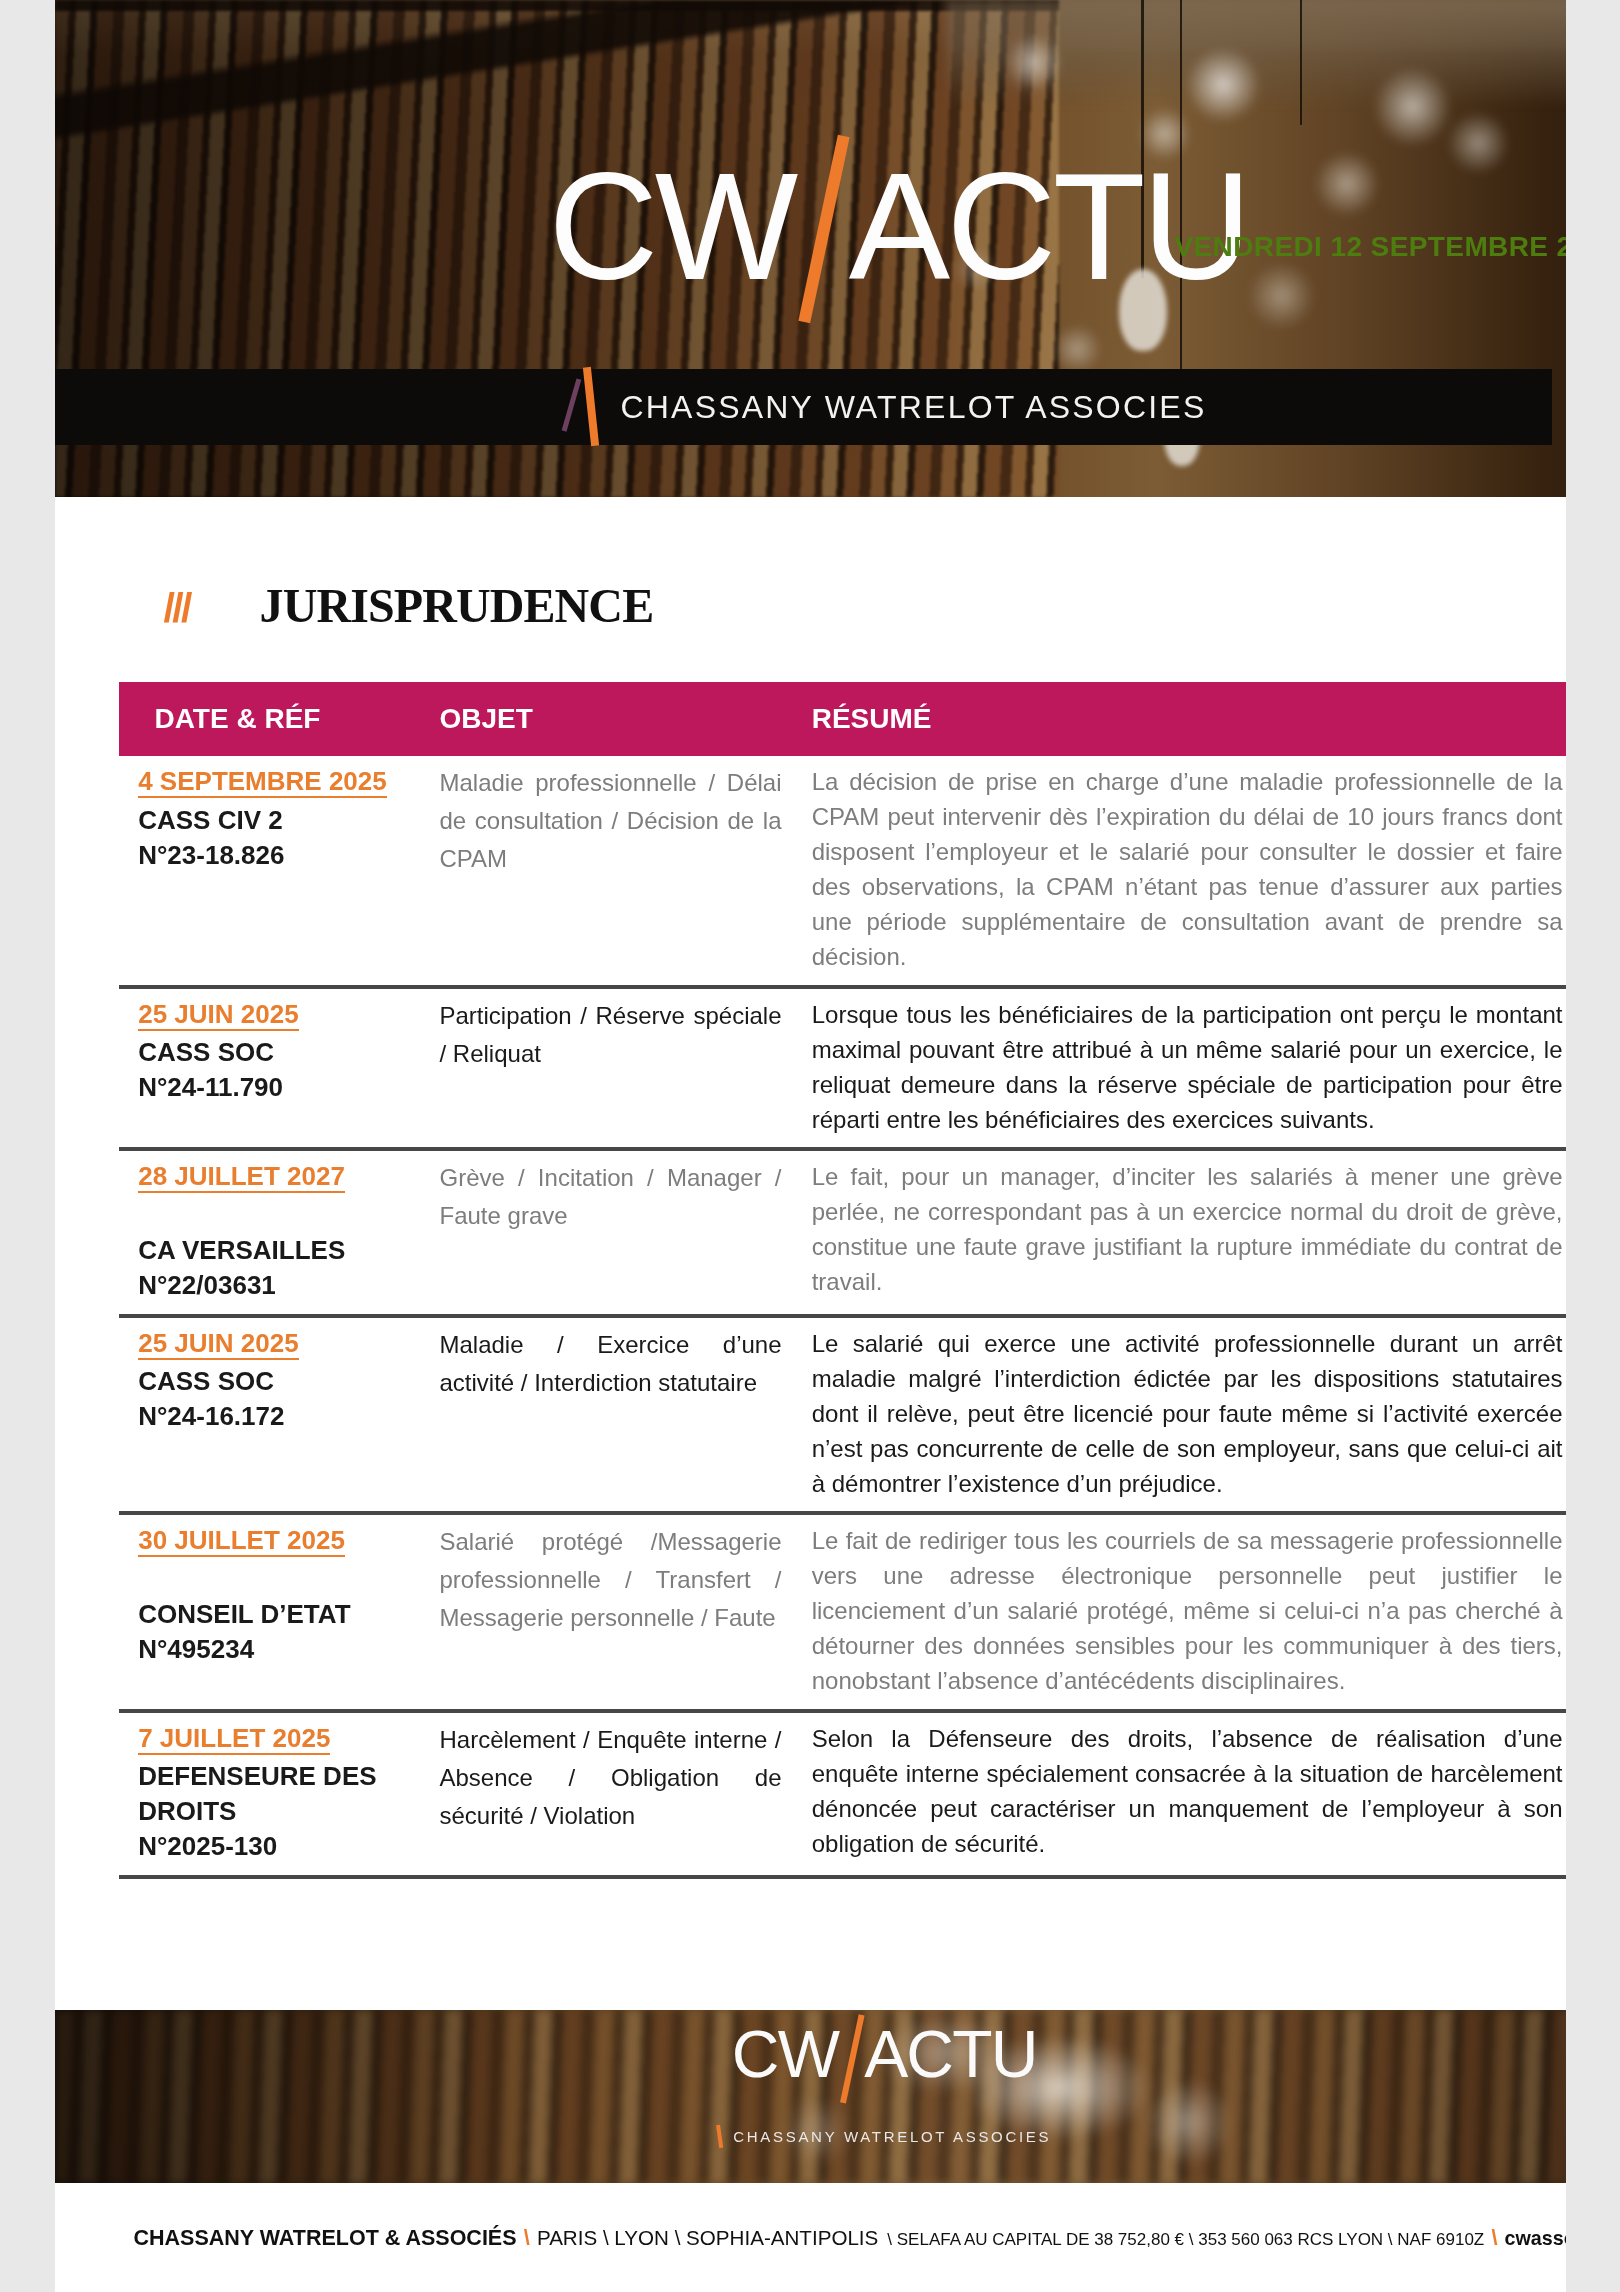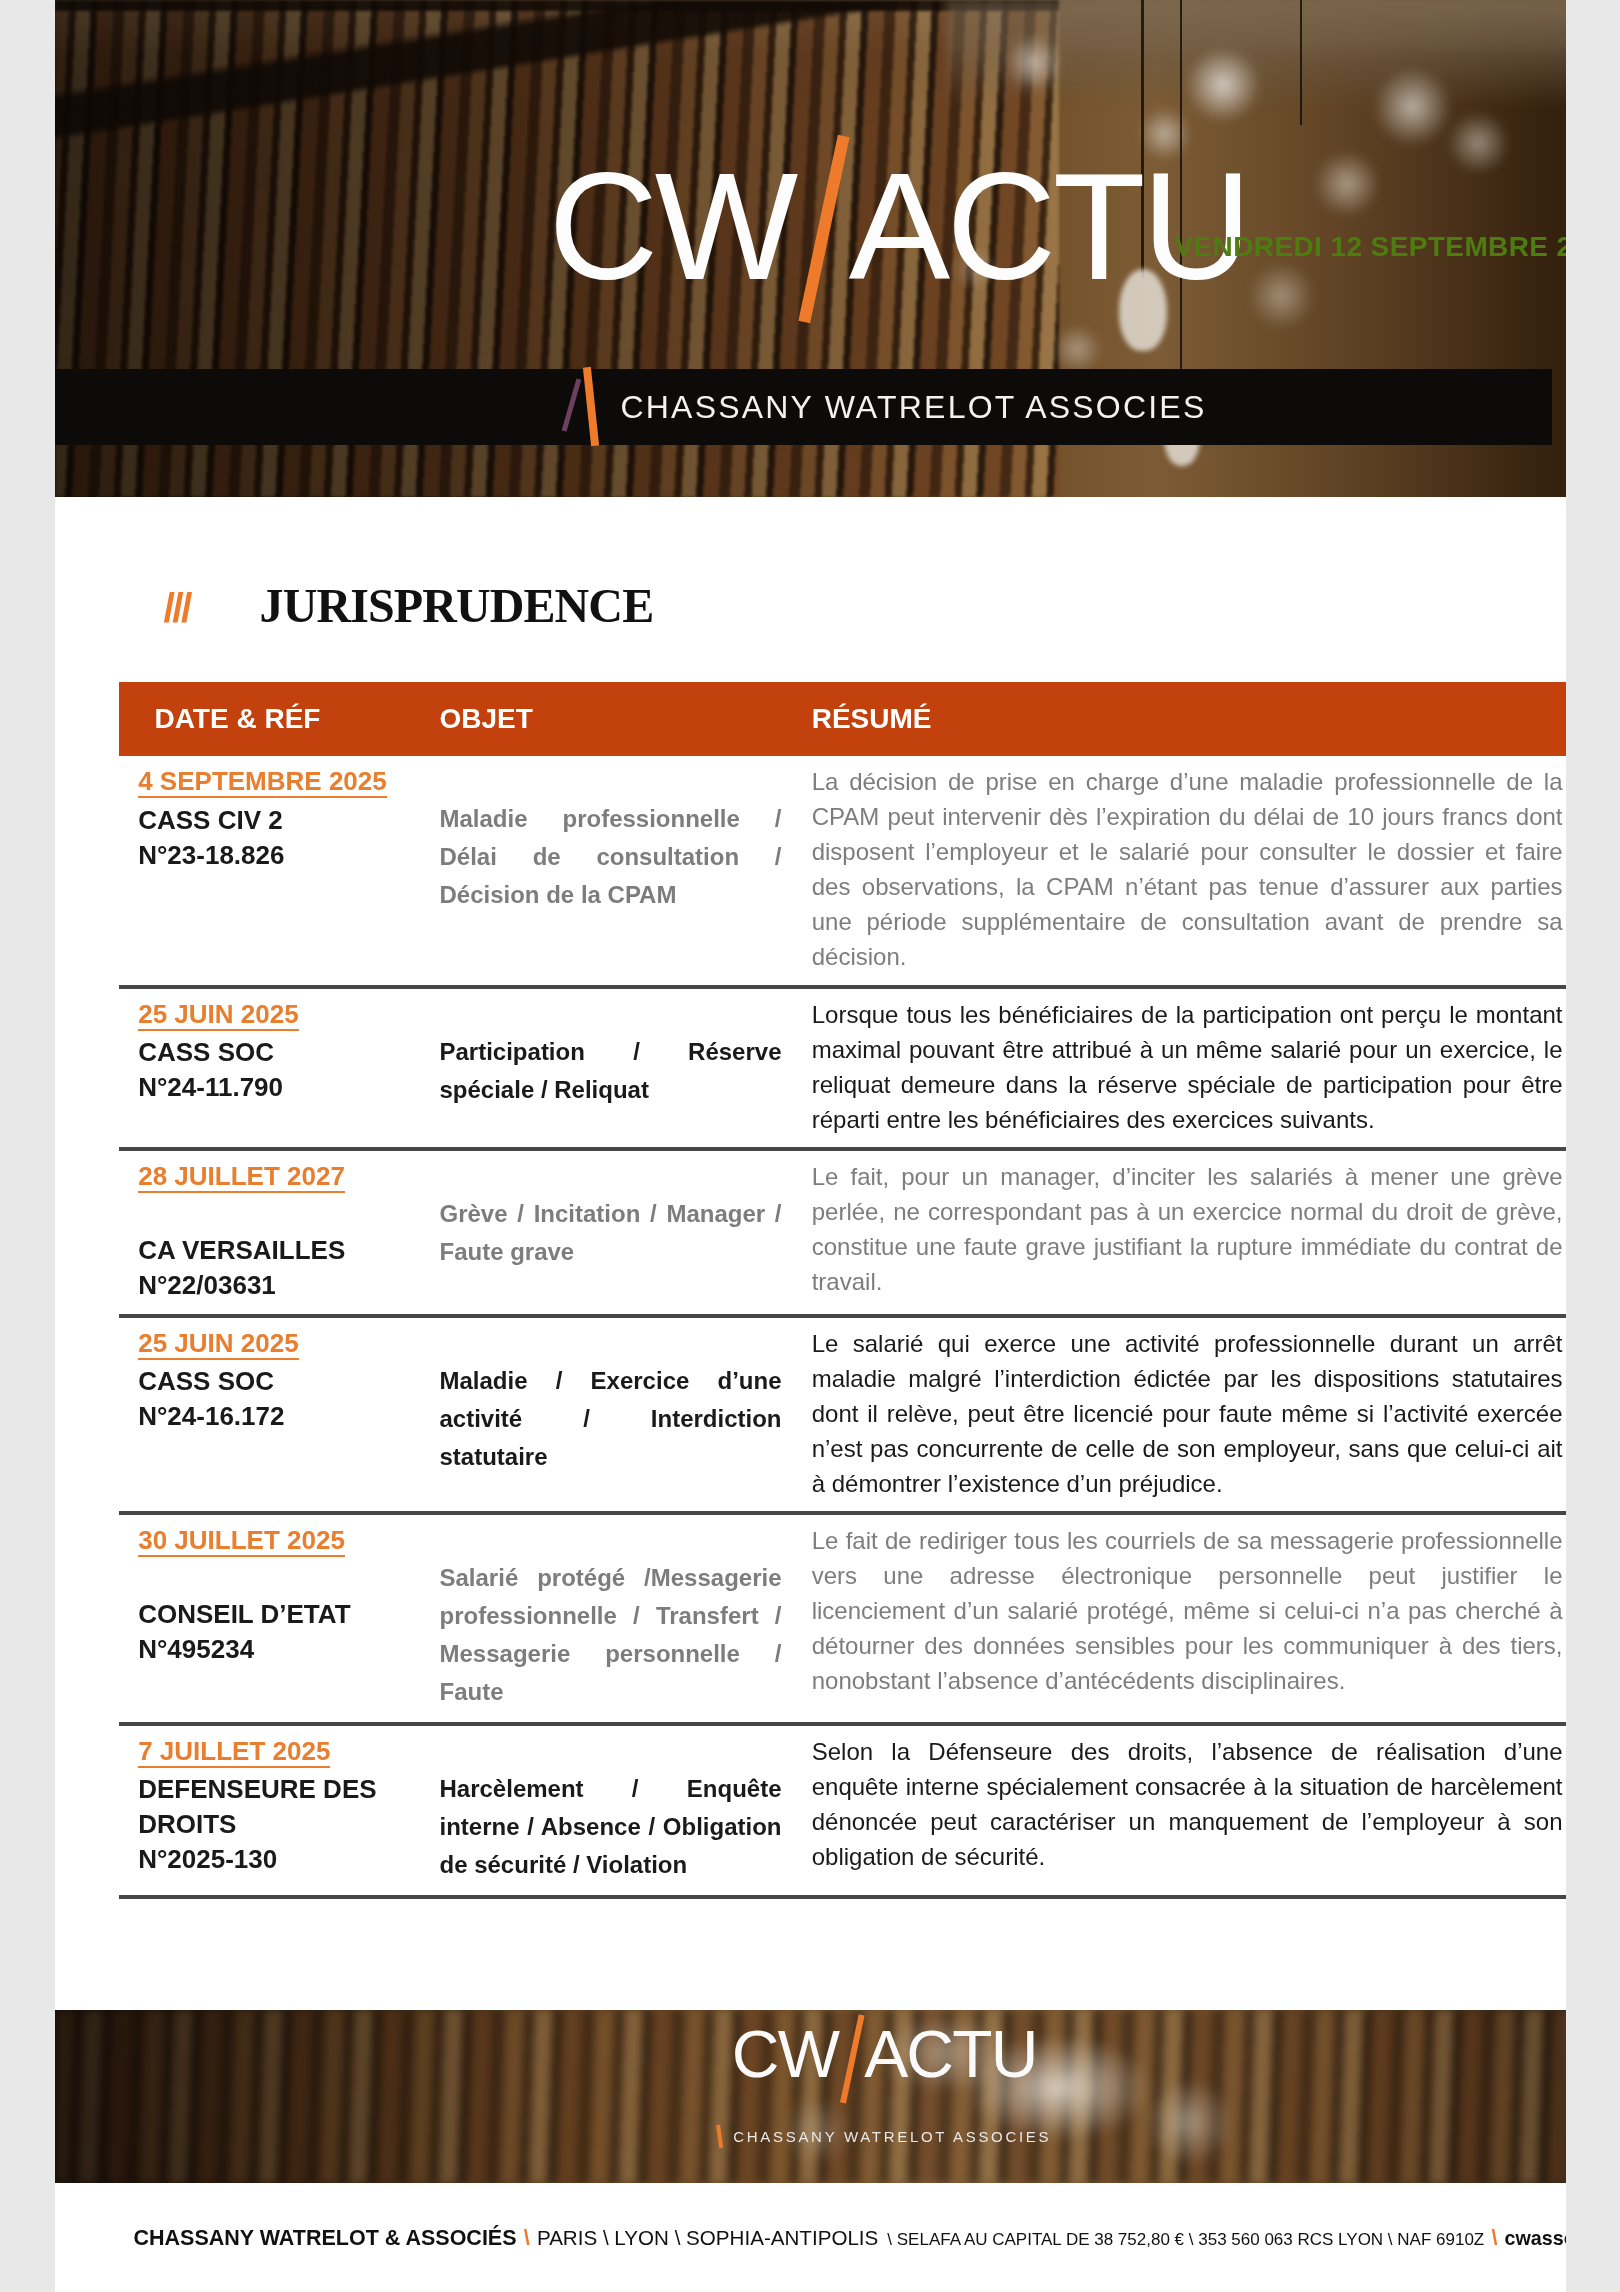--- a/index.html
+++ b/index.html
@@ -66,32 +66,32 @@
     color:#f2f2f2;font-size:32px;font-weight:300;letter-spacing:2.2px;}
 
   
   .title-row{position:absolute;top:578px;left:109px;display:flex;align-items:baseline;}
   .title-slashes{color:#EE7B2C;font-size:41px;font-weight:bold;letter-spacing:-2.7px;}
   .title-text{margin:0 0 0 70px;font-size:48px;font-weight:bold;color:#111;letter-spacing:-0.9px;font-family:Liberation Serif, serif;}
 
   
   .table{position:absolute;top:682px;left:64px;width:1462px;}
   .thead{display:grid;grid-template-columns:312px 374px 1fr;height:74px;align-items:center;
-    background:#c2410c;color:#fff;font-size:28px;font-weight:bold;}
+    background:#be185d;color:#fff;font-size:28px;font-weight:bold;}
   .thead .h1{padding-left:36px;}
   .thead .h2{padding-left:9px;}
   .thead .h3{padding-left:7.2px;}
   .trow{display:grid;grid-template-columns:312px 374px 1fr;
     border-bottom:4.5px solid #474747;padding:8px 0 10.7px 0;}
   .cdate{padding-left:19.7px;padding-right:25px;font-weight:bold;font-size:26px;color:#1A1A1A;line-height:35px;}
   .date-link{display:inline-block;color:#E87E2E;border-bottom:2.7px solid #E87E2E;
     line-height:30px;margin-bottom:4.5px;text-decoration:none;cursor:pointer;}
   .trow.gap .court{margin-top:35px;}
-  .cobjet{padding-left:9px;padding-right:23px;font-weight:bold;font-size:24px;line-height:38px;
-    color:#1A1A1A;text-align:justify;margin-top:36px;}
+  .cobjet{padding-left:9px;padding-right:23px;font-weight:normal;font-size:24px;line-height:38px;
+    color:#1A1A1A;text-align:justify;}
   .cresume{padding-left:7.2px;padding-right:18px;font-size:24px;line-height:35px;
     color:#1A1A1A;text-align:justify;}
   .trow.muted .cobjet,.trow.muted .cresume{color:#7D7D7D;}
 
   
   .foot-photo{position:absolute;top:2010px;left:0;width:1620px;height:173px;overflow:hidden;background:#3a2917;}
   .foot-base{position:absolute;inset:0;
     background:
       linear-gradient(90deg,#1a100a 0%,#33200f 10%,#553a1e 30%,#6b4c28 45%,#7a5c38 55%,#6b4e2c 70%,#4a331b 85%,#3a2917 93%,#8a8884 95.5%,#bab8b3 100%);}
   .foot-spines{position:absolute;inset:0;

